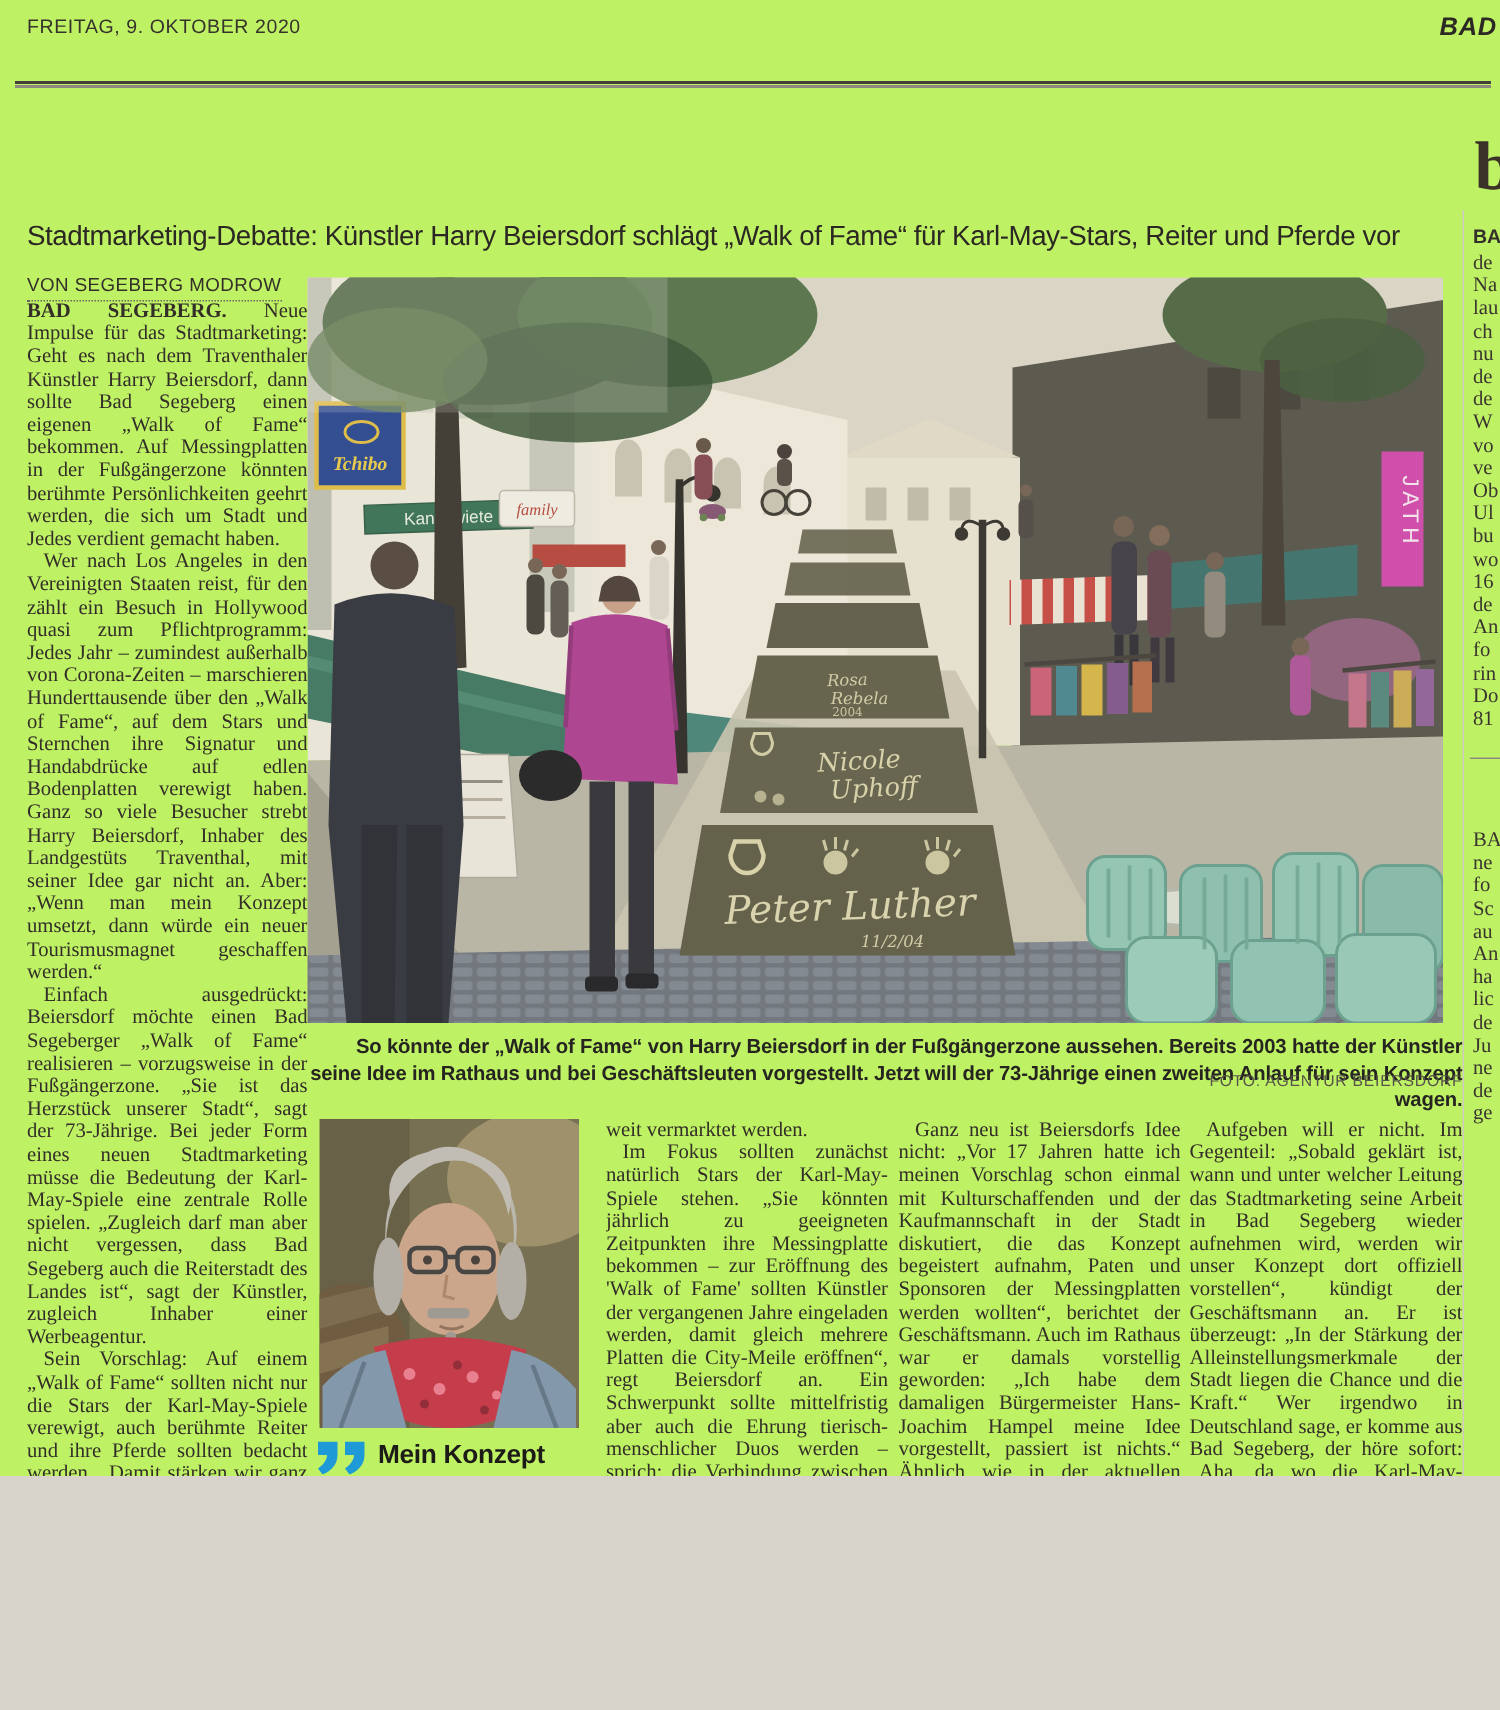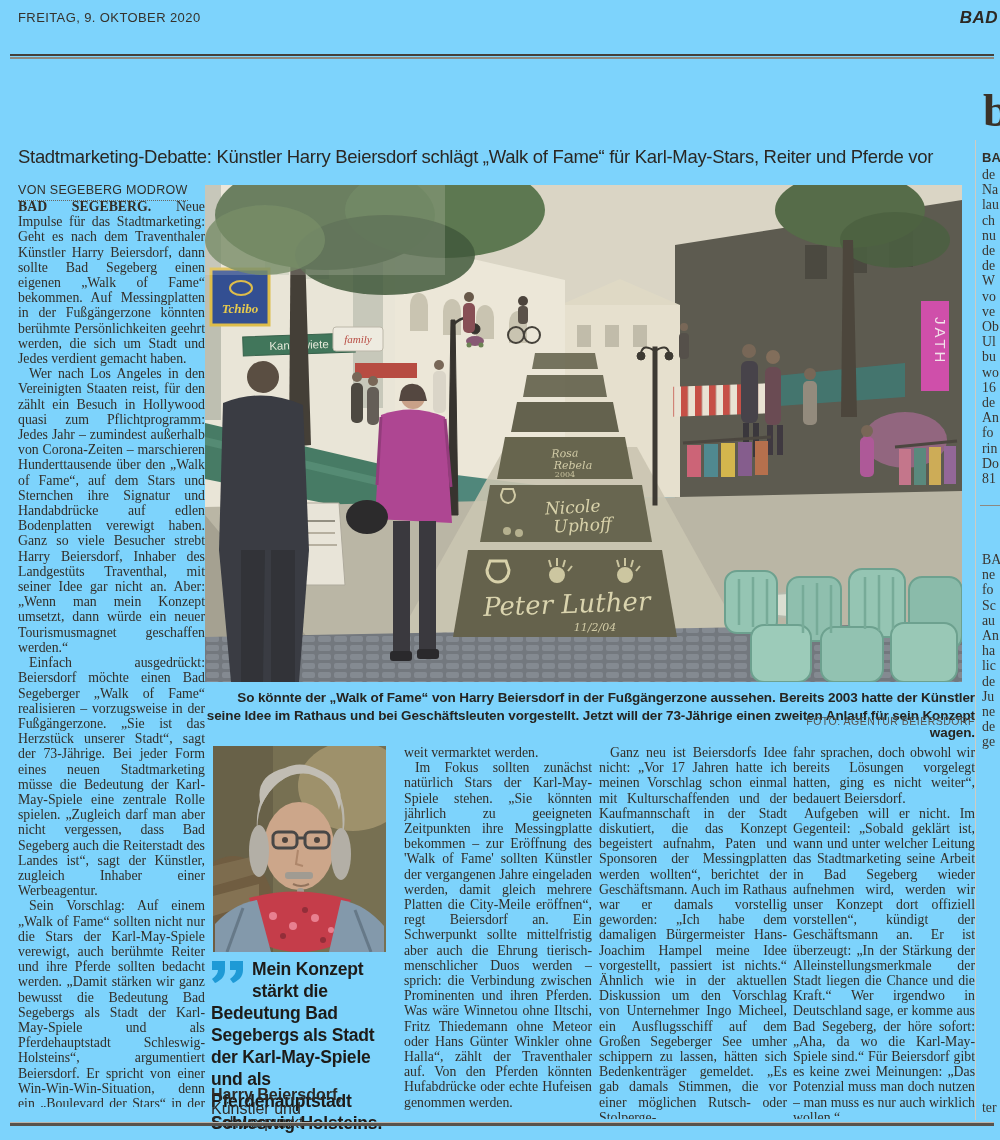--- a/index.html
+++ b/index.html
@@ -1,16 +1,16 @@
 <!DOCTYPE html>
 <html><head>
 <meta charset="utf-8">
 <style>
   html,body{margin:0;padding:0;background:#d8d4cb;}
-  .page{position:relative;width:1000px;height:1140px;background:#7dd3fc;overflow:hidden;
+  .page{position:relative;width:1000px;height:984px;background:#bef264;overflow:hidden;
         font-family:"Liberation Serif",serif;color:#312c27;}
   .abs{position:absolute;}
   
   .dateline{left:18px;top:10px;font-family:"Liberation Sans",sans-serif;font-size:13px;
             letter-spacing:.4px;color:#36322c;font-weight:400;}
   .masthead{right:2px;top:8px;font-family:"Liberation Sans",sans-serif;font-size:17px;
             font-weight:700;letter-spacing:.5px;color:#2c2823;font-style:italic;}
   .toprule{left:10px;top:54px;width:984px;height:6px;
            background:linear-gradient(#44403a 0 2px,transparent 2px 3px,#8d8981 3px 5px,transparent 5px);}
   .headline{left:60px;top:78px;width:880px;text-align:center;font-weight:700;font-size:55px;
@@ -356,21 +356,20 @@
   </div>
 
   <div class="abs newscol col3">
     <p>weit vermarktet werden.</p>
     <p class="ind">Im Fokus sollten zunächst natürlich Stars der Karl-May-Spiele stehen. „Sie könnten jährlich zu geeigneten Zeitpunkten ihre Messingplatte bekommen – zur Eröffnung des 'Walk of Fame' sollten Künstler der vergangenen Jahre eingeladen werden, damit gleich mehrere Platten die City-Meile eröffnen“, regt Beiersdorf an. Ein Schwerpunkt sollte mittelfristig aber auch die Ehrung tierisch-menschlicher Duos werden – sprich: die Verbindung zwischen Prominenten und ihren Pferden. Was wäre Winnetou ohne Iltschi, Fritz Thiedemann ohne Meteor oder Hans Günter Winkler ohne Halla“, zählt der Traventhaler auf. Von den Pferden könnten Hufabdrücke oder echte Hufeisen genommen werden.</p>
   </div>
   <div class="abs newscol col4">
     <p class="ind">Ganz neu ist Beiersdorfs Idee nicht: „Vor 17 Jahren hatte ich meinen Vorschlag schon einmal mit Kulturschaffenden und der Kaufmannschaft in der Stadt diskutiert, die das Konzept begeistert aufnahm, Paten und Sponsoren der Messingplatten werden wollten“, berichtet der Geschäftsmann. Auch im Rathaus war er damals vorstellig geworden: „Ich habe dem damaligen Bürgermeister Hans-Joachim Hampel meine Idee vorgestellt, passiert ist nichts.“ Ähnlich wie in der aktuellen Diskussion um den Vorschlag von Unternehmer Ingo Micheel, ein Ausflugsschiff auf dem Großen Segeberger See umher schippern zu lassen, hätten sich Bedenkenträger gemeldet. „Es gab damals Stimmen, die vor einer möglichen Rutsch- oder Stolperge-</p>
   </div>
   <div class="abs newscol col5">
-    <p>fahr sprachen, doch obwohl wir bereits Lösungen vorgelegt hatten, ging es nicht weiter“, bedauert Beiersdorf.</p>
     <p class="ind">Aufgeben will er nicht. Im Gegenteil: „Sobald geklärt ist, wann und unter welcher Leitung das Stadtmarketing seine Arbeit in Bad Segeberg wieder aufnehmen wird, werden wir unser Konzept dort offiziell vorstellen“, kündigt der Geschäftsmann an. Er ist überzeugt: „In der Stärkung der Alleinstellungsmerkmale der Stadt liegen die Chance und die Kraft.“ Wer irgendwo in Deutschland sage, er komme aus Bad Segeberg, der höre sofort: „Aha, da wo die Karl-May-Spiele sind.“ Für Beiersdorf gibt es keine zwei Meinungen: „Das Potenzial muss man doch nutzen – man muss es nur auch wirklich wollen.“</p>
   </div>
 
   <div class="abs vsep"></div>
   <div class="abs edge-b">b</div>
   <div class="abs edge-lead">BA</div>
   <div class="abs edge" style="top:167px;">de
 Na
 lau
 ch

